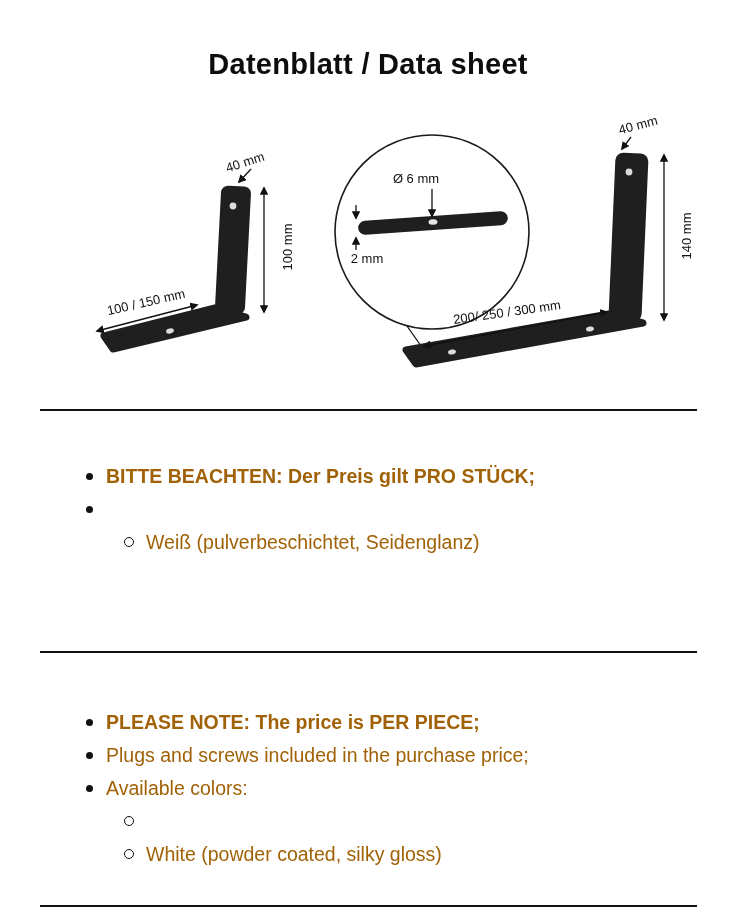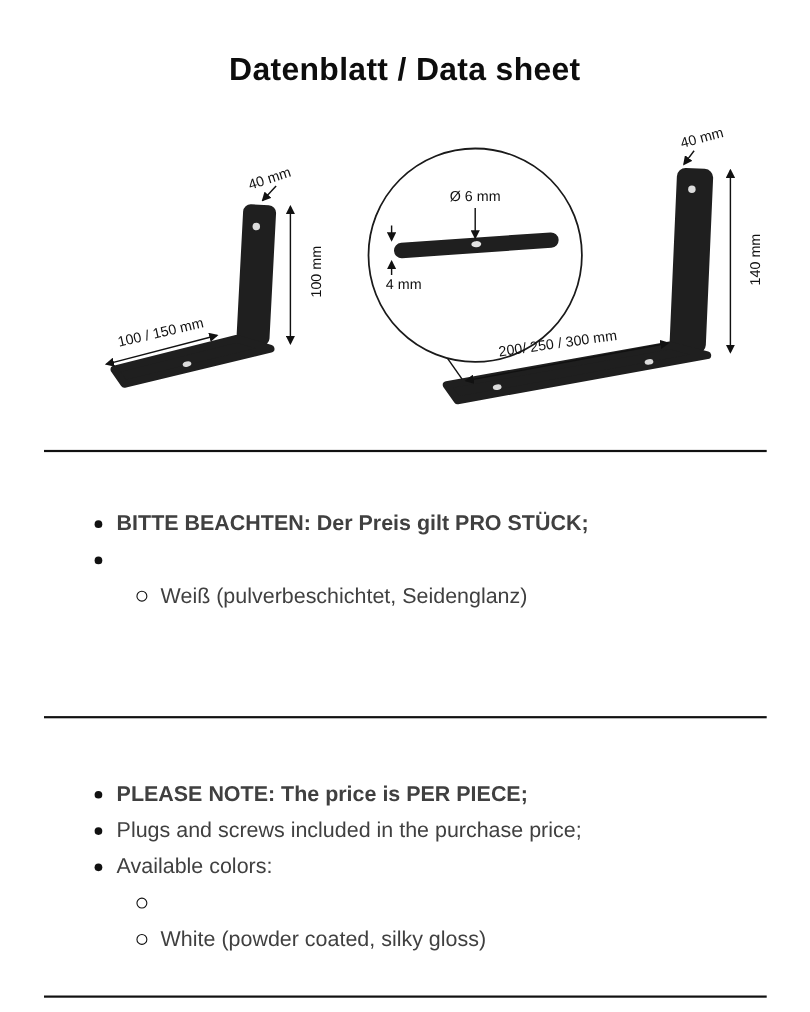--- a/index.html
+++ b/index.html
@@ -47,21 +47,21 @@
   .rule-2 { top: 651px; }
   .rule-3 { top: 905px; }
   .notes {
     position: absolute;
     left: 86px;
     width: 600px;
     margin: 0;
     padding: 0;
     list-style: none;
     font-size: 19.5px;
-    color: #404040;
+    color: #a16207;
   }
   .notes-de { top: 464px; }
   .notes-en { top: 710px; }
   .notes li {
     display: flex;
     align-items: center;
     min-height: 24px;
     margin-bottom: 9px;
   }
   .dot {
@@ -131,22 +131,22 @@
       <line x1="631" y1="27" x2="622" y2="39" marker-end="url(#ah)"></line>
       <line x1="664" y1="45" x2="664" y2="210" marker-start="url(#ah)" marker-end="url(#ah)"></line>
       <line x1="424" y1="236" x2="607" y2="202" marker-start="url(#ah)" marker-end="url(#ah)"></line>
     </g>
   </svg>
 
   <div class="dim-label" style="left:245px; top:162px; transform:translate(-50%,-50%) rotate(-18deg);">40 mm</div>
   <div class="dim-label" style="left:287px; top:247px; transform:translate(-50%,-50%) rotate(-90deg);">100 mm</div>
   <div class="dim-label" style="left:146px; top:302px; transform:translate(-50%,-50%) rotate(-13deg);">100 / 150 mm</div>
 
-  <div class="dim-label" style="left:432px; top:178px; transform:translate(-50%,-50%);">Ø 6 mm</div>
-  <div class="dim-label" style="left:367px; top:258px; transform:translate(-50%,-50%);">4 mm</div>
+  <div class="dim-label" style="left:416px; top:178px; transform:translate(-50%,-50%);">Ø 6 mm</div>
+  <div class="dim-label" style="left:367px; top:258px; transform:translate(-50%,-50%);">2 mm</div>
 
   <div class="dim-label" style="left:638px; top:125px; transform:translate(-50%,-50%) rotate(-15deg);">40 mm</div>
   <div class="dim-label" style="left:686px; top:236px; transform:translate(-50%,-50%) rotate(-90deg);">140 mm</div>
   <div class="dim-label" style="left:507px; top:312px; transform:translate(-50%,-50%) rotate(-8deg);">200/ 250 / 300 mm</div>
 
   <div class="rule rule-1"></div>
 
   <ul class="notes notes-de">
     <li class="main bold">
       <span class="dot"></span>

